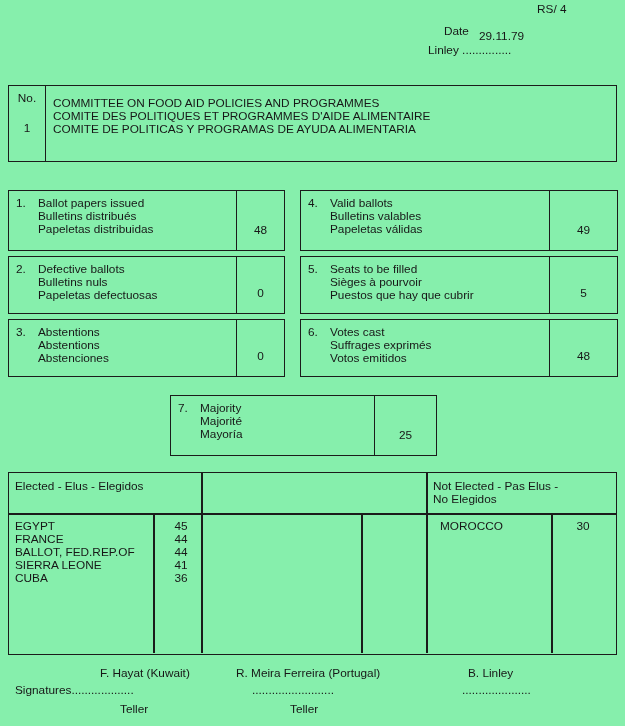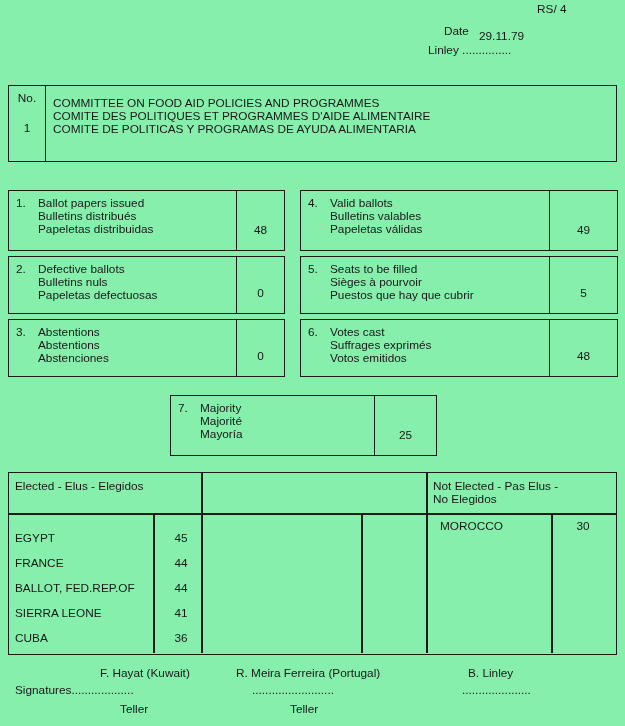--- a/index.html
+++ b/index.html
@@ -31,21 +31,21 @@
   .stat-num   { width:22px; flex:none; }
   .stat-value { border-left:1.5px solid #1b1b1b; box-sizing:border-box; flex:none;
                 display:flex; align-items:flex-end; justify-content:center; padding-bottom:13px; }
   .w48 { width:48px; } .w68 { width:68px; } .w62 { width:62px; }
 
   
   .results { position:absolute; left:8px; top:472px; width:609px; height:183px;
              border:1.5px solid #1b1b1b; box-sizing:border-box; }
   .vline { position:absolute; width:1.5px; background:#1b1b1b; }
   .hline { position:absolute; height:1.5px; background:#1b1b1b; left:0; width:100%; }
-  .row-line { height:13px;margin-top:12px; }
+  .row-line { height:13px; }
 </style>
 </head>
 <body>
 
 <div class="page">
 
   <div class="abs" style="left:537px; top:3px;">RS/ 4</div>
   <div class="abs" style="left:428px; top:25px;margin-left:16px;">Date</div>
   <div class="abs" style="left:479px; top:30px;">29.11.79</div>
   <div class="abs" style="left:428px; top:44px;">Linley ...............</div>

